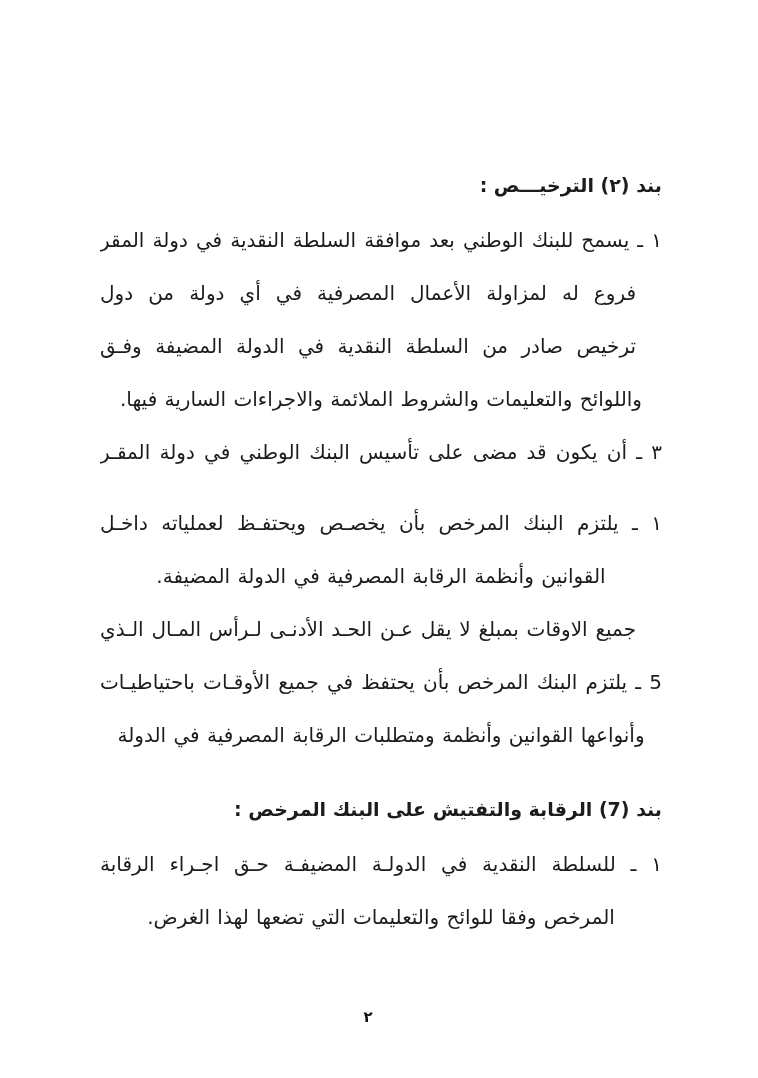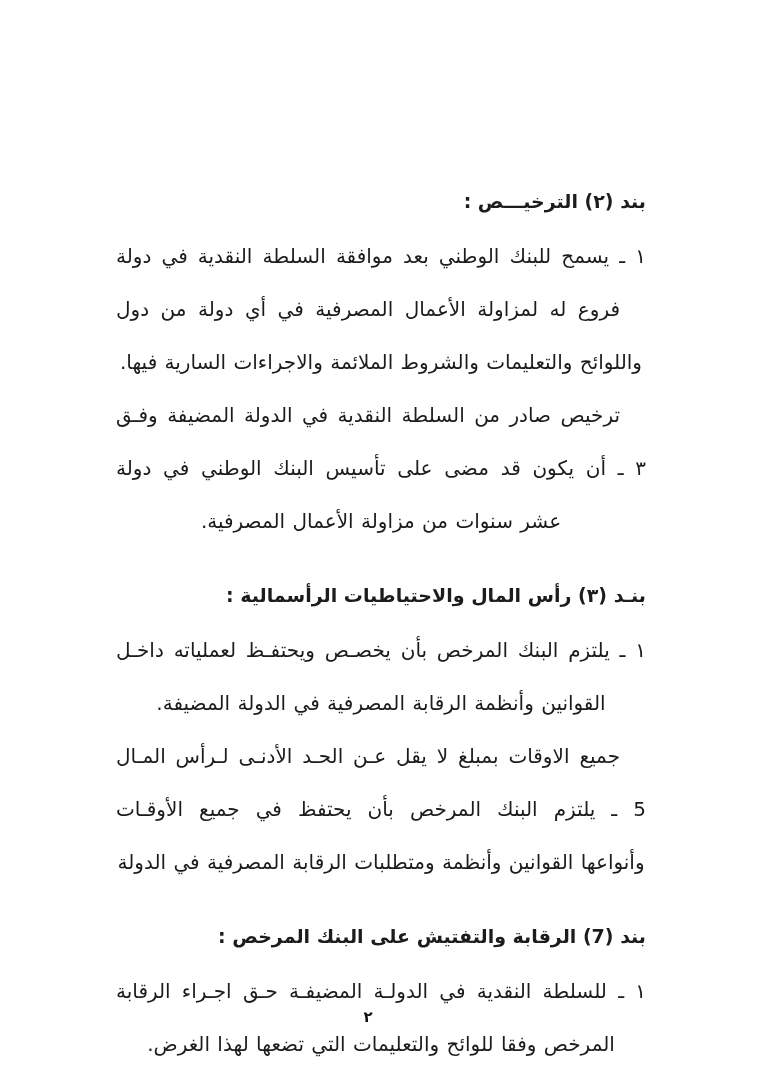--- a/index.html
+++ b/index.html
@@ -18,21 +18,21 @@
     direction: rtl;
     overflow: hidden;
   }
   .content {
     position: absolute;
     top: 166px;
     right: 96px;
     left: 100px;
     direction: rtl;
   }
-  .sec { margin: 16px; }
+  .sec { margin: 0; }
   .sec + .sec { margin-top: 38px; }
   .heading {
     margin: 0 0 6px 0;
     height: 38px;
     line-height: 38px;
     font-size: 19px;
     font-weight: bold;
     text-align: right;
     white-space: nowrap;
     overflow: hidden;
@@ -66,28 +66,26 @@
 </head>
 <body>
 
 <div class="page">
   <div class="content">
 
     <section class="sec">
       <h2 class="heading">بند (٢) الترخيـــص :</h2>
       <p class="line">١ ـ يسمح للبنك الوطني بعد موافقة السلطة النقدية في دولة المقر بفتـح فـرع أو</p>
       <p class="line ind">فروع له لمزاولة الأعمال المصرفية في أي دولة من دول المجلس وذلك بموجب</p>
+      <p class="line ind">ترخيص صادر من السلطة النقدية في الدولة المضيفة وفـق القوانـين والأنظمة</p>
       <p class="line ind cent">واللوائح والتعليمات والشروط الملائمة والاجراءات السارية فيها.</p>
-      <p class="line ind">ترخيص صادر من السلطة النقدية في الدولة المضيفة وفـق القوانـين والأنظمة</p>
       <p class="line">٣ ـ أن يكون قد مضى على تأسيس البنك الوطني في دولة المقـر مـدة لا تقـل عن</p>
-      <p class="line ind cent">عشر سنوات من مزاولة الأعمال المصرفية.</p>
     </section>
 
     <section class="sec">
-      <h2 class="heading">بنـد (٣) رأس المال والاحتياطيات الرأسمالية :</h2>
       <p class="line">١ ـ يلتزم البنك المرخص بأن يخصـص ويحتفـظ لعملياته داخـل الدولـة المضيفـة ،</p>
       <p class="line ind cent">القوانين وأنظمة الرقابة المصرفية في الدولة المضيفة.</p>
       <p class="line ind">جميع الاوقات بمبلغ لا يقل عـن الحـد الأدنـى لـرأس المـال الـذي تنص عليه</p>
       <p class="line">5 ـ يلتزم البنك المرخص بأن يحتفظ في جميع الأوقـات باحتياطيـات تحـدد مبالغها</p>
       <p class="line ind cent">وأنواعها القوانين وأنظمة ومتطلبات الرقابة المصرفية في الدولة المضيفة.</p>
     </section>
 
     <section class="sec">
       <h2 class="heading">بند (7) الرقابة والتفتيش على البنك المرخص :</h2>
       <p class="line">١ ـ للسلطة النقدية في الدولـة المضيفـة حـق اجـراء الرقابة والتفتيـش علـى البنك</p>

